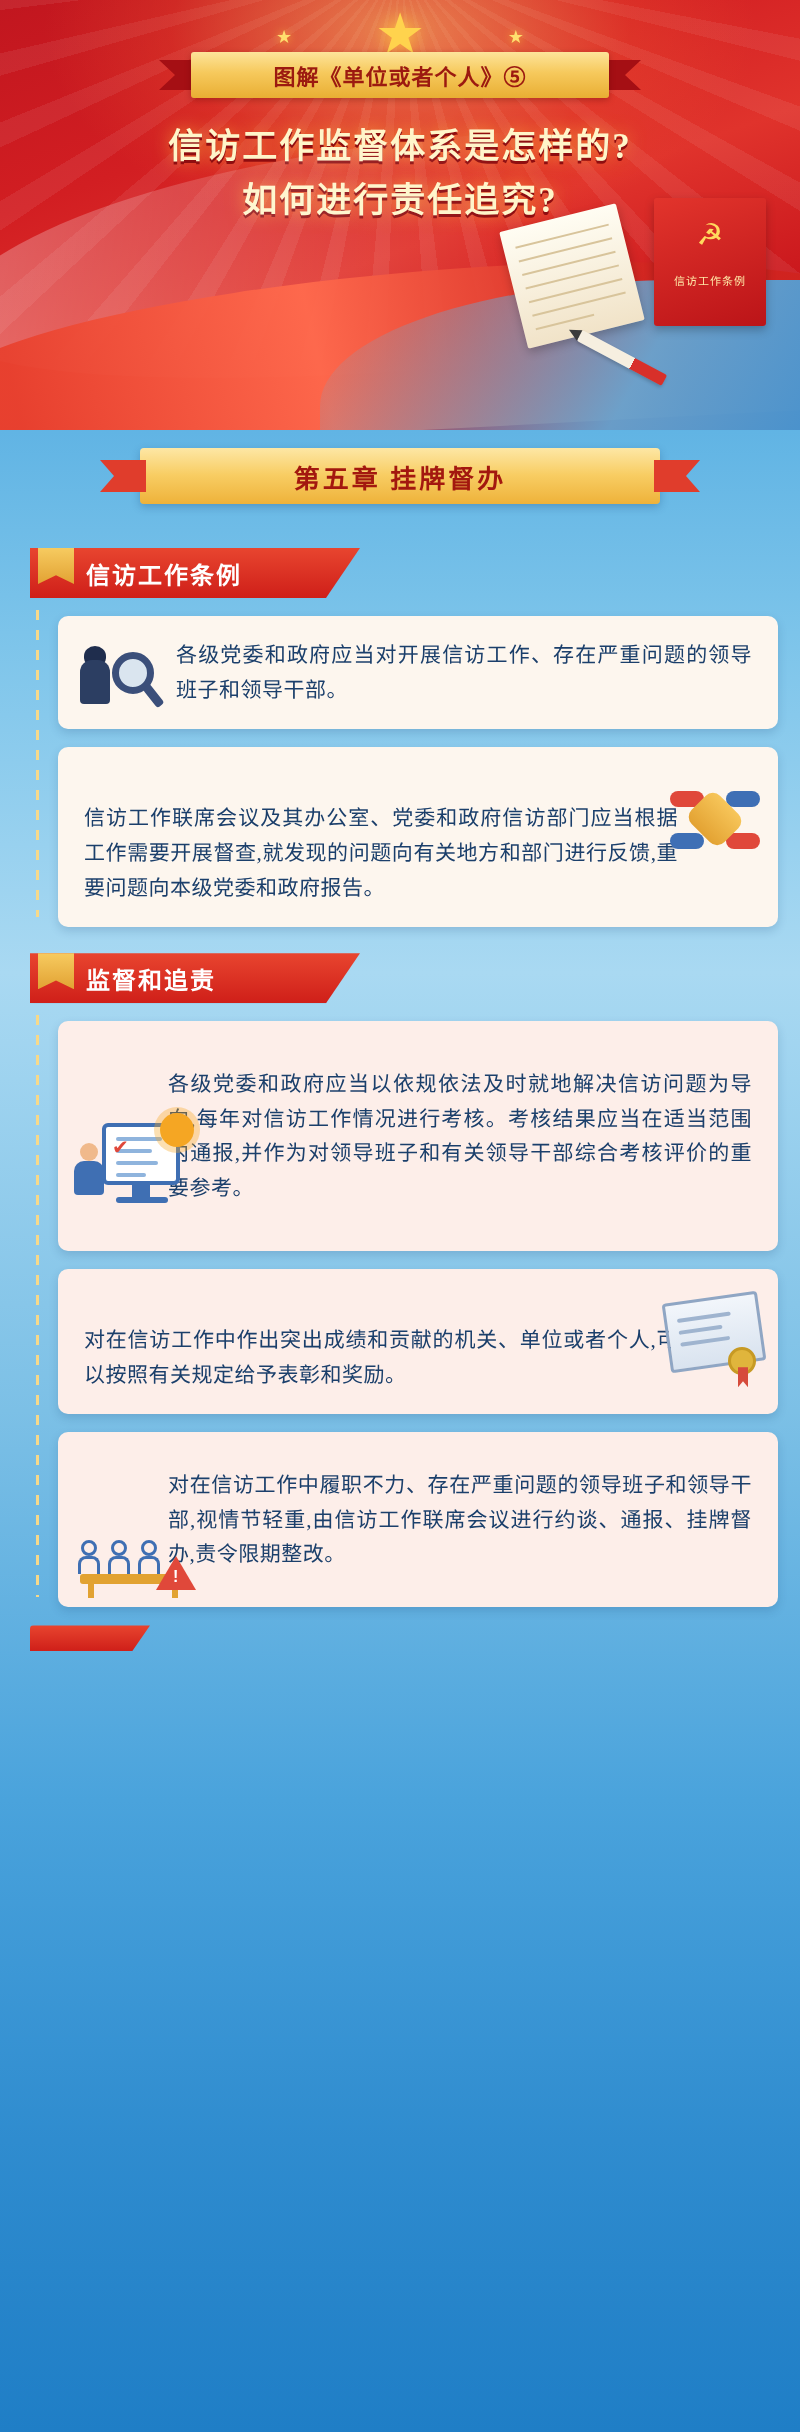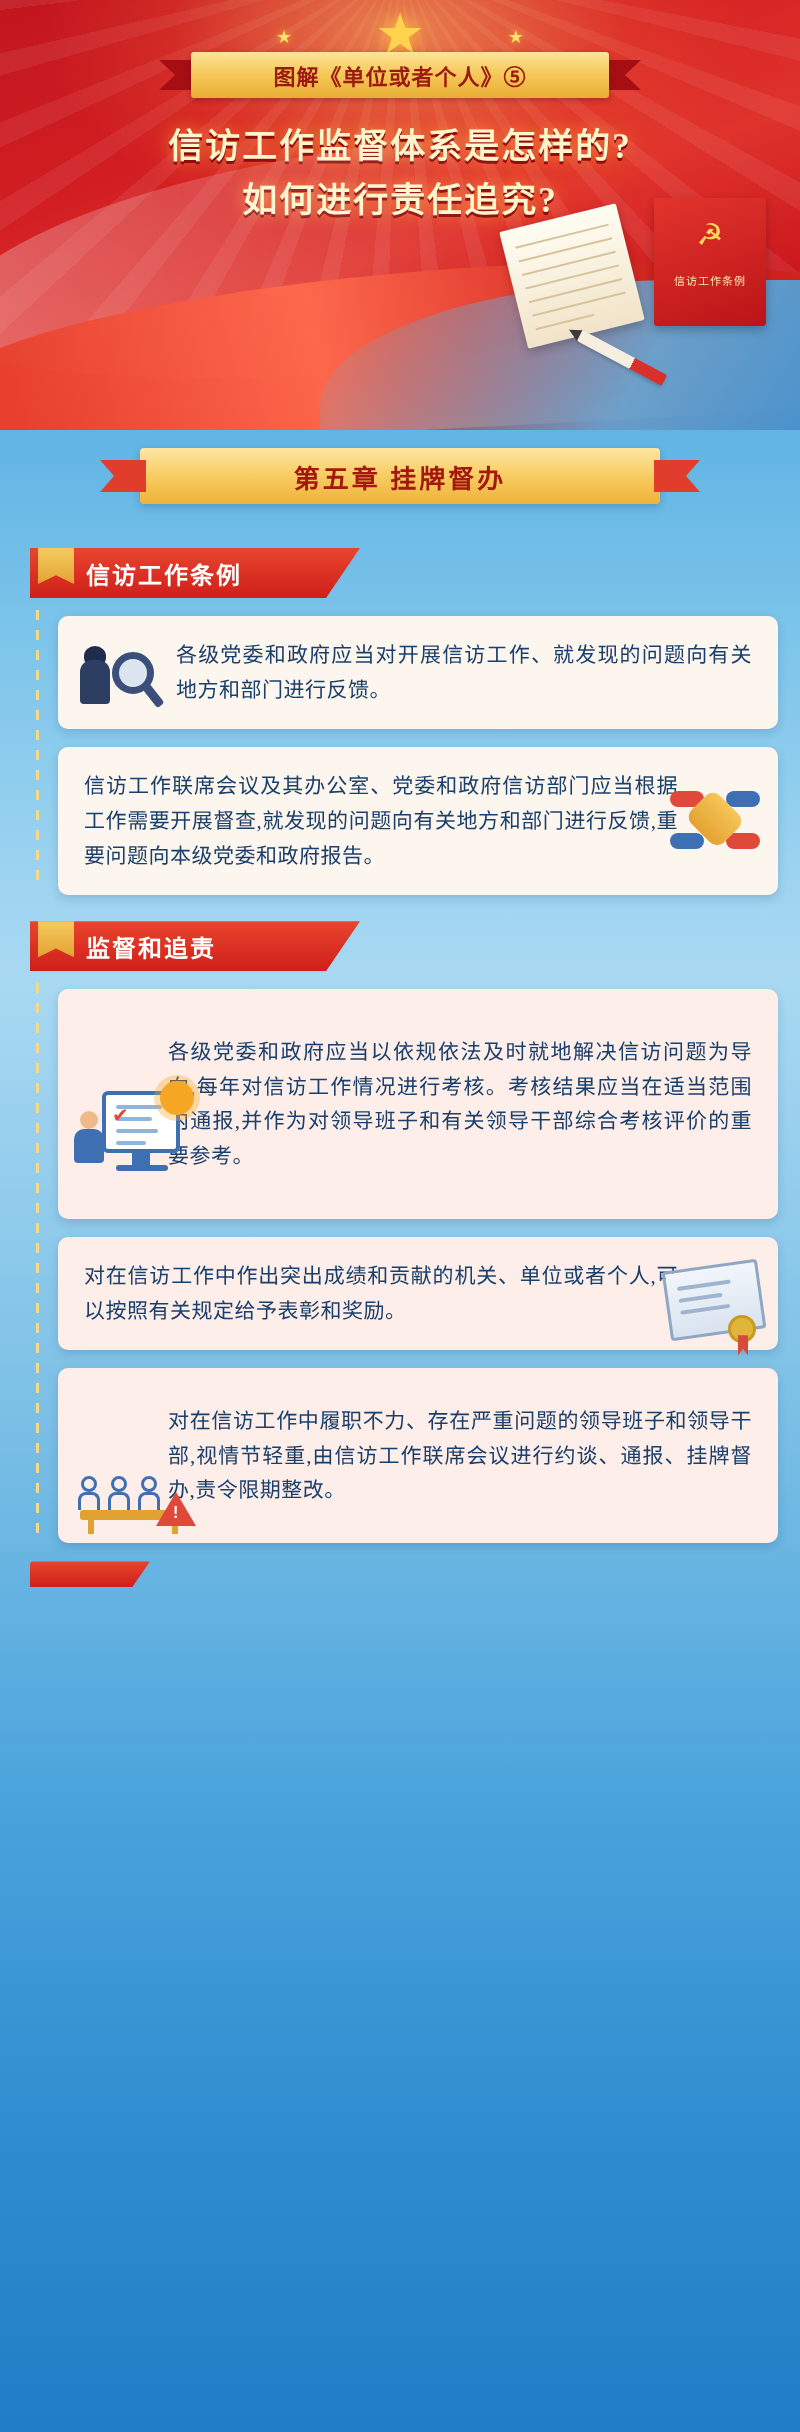--- a/index.html
+++ b/index.html
@@ -203,21 +203,21 @@
     min-height: 110px;
     display: flex; align-items: center;
   }
   .card.pink { background: #fdeee9; }
   .card .text {
     font-size: 21px; line-height: 1.65; color: #1b3f6b; letter-spacing: .5px;
     font-family: "Liberation Serif", "DejaVu Serif", serif;
     text-align: justify; flex: 1;
   }
   .card .text.indent-left { padding-left: 92px; }
-  .card .text.indent-right { padding-right: 74px; }
+  .card .text.indent-right { padding-right: 74px; margin-top: 32px; }
   .card .text.indent-both-l { padding-left: 84px; }
 
   
   .ill { position: absolute; }
   .ill-magnifier { left: 18px; top: 26px; width: 82px; height: 72px; }
   .ill-magnifier .body { position:absolute; left: 4px; top: 18px; width: 30px; height: 44px; background:#2c3e62; border-radius: 12px 12px 4px 4px; }
   .ill-magnifier .head { position:absolute; left: 8px; top: 4px; width: 22px; height: 20px; background:#1f2d4d; border-radius: 50% 50% 40% 40%; }
   .ill-magnifier .ring { position:absolute; right: 4px; top: 10px; width: 42px; height: 42px; border: 7px solid #3b4f7a; border-radius: 50%; background: rgba(190,215,240,.55); }
   .ill-magnifier .handle { position:absolute; right: 0px; bottom: 6px; width: 9px; height: 24px; background:#3b4f7a; transform: rotate(-38deg); border-radius: 3px; }
 
@@ -333,21 +333,21 @@
 
   <div class="cards">
 
     <div class="card">
       <div class="ill ill-magnifier">
         <span class="head"></span>
           <span class="body"></span>
         <span class="ring"></span>
           <span class="handle"></span>
       </div>
-      <div class="text indent-left">各级党委和政府应当对开展信访工作、就发现的问题向有关地方和部门进行反馈。</div>
+      <div class="text indent-left">各级党委和政府应当对开展信访工作、存在严重问题的领导班子和领导干部。</div>
     </div>
 
     <div class="card">
       <div class="text indent-right">信访工作联席会议及其办公室、党委和政府信访部门应当根据工作需要开展督查,就发现的问题向有关地方和部门进行反馈,重要问题向本级党委和政府报告。</div>
       <div class="ill ill-hands">
         <span class="arm a1"></span>
           <span class="arm a2"></span>
         <span class="arm a3"></span>
           <span class="arm a4"></span>
         <span class="knot"></span>

